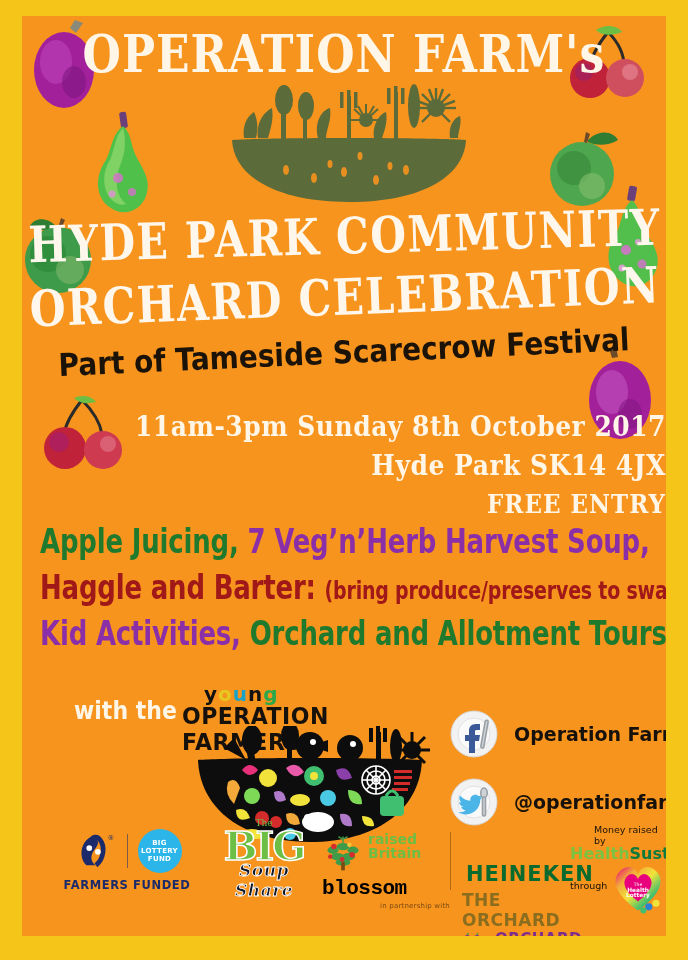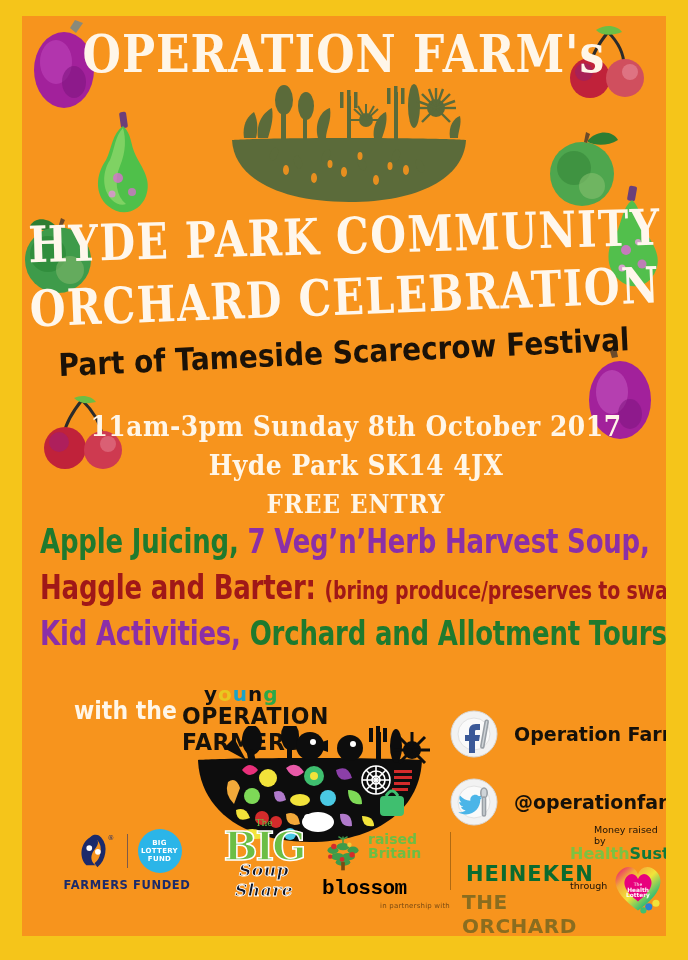--- a/index.html
+++ b/index.html
@@ -37,21 +37,21 @@
   .t1{display:block;transform:rotate(-1.6deg) scaleY(1.22);}
   .t2{display:block;margin-top:20px;transform:rotate(-2.2deg) scaleY(1.22);}
   .t3{
     display:block;margin-top:22px;color:#1b1208;
     font-family:"DejaVu Sans",sans-serif;font-weight:bold;
     font-size:28px;letter-spacing:0px;
     transform:rotate(-2.6deg) scaleY(1.12);
   }
 
   
-  .details{position:absolute;left:0;right:0;top:398px;text-align:center;color:#FFF6E8;margin-left:24px;}
+  .details{position:absolute;left:0;right:0;top:398px;text-align:right;color:#FFF6E8;margin-left:24px;}
   .d-line{
     font-family:"DejaVu Serif",serif;font-weight:bold;font-size:25px;
     letter-spacing:0.5px;line-height:1.0;transform:scaleY(1.14);
     margin-bottom:14px;
   }
   .d-free{font-size:23px;letter-spacing:1px;}
 
   
   .acts{position:absolute;left:18px;right:18px;top:512px;text-align:center;}
   .a-line{
@@ -125,21 +125,21 @@
 
   .hbb .l1,.hbb .l2{font-family:"DejaVu Sans",sans-serif;font-weight:bold;
     font-size:14px;color:#6CBE45;line-height:1.0;}
   .hbb .l3{font-family:Liberation Mono, monospace;font-weight:bold;
     font-size:21px;color:#000000;line-height:1.0;letter-spacing:-0.5px;}
   .hbb .l4{font-family:"DejaVu Sans",sans-serif;font-size:7px;color:#7a4a12;
     margin-top:3px;letter-spacing:0.2px;}
 
   .heine{font-family:"DejaVu Sans",sans-serif;font-weight:bold;font-size:21px;
     color:#0B6B2F;letter-spacing:1px;}
-  .orchp .o1{font-family:"DejaVu Sans",sans-serif;font-weight:bold;font-size:20px;
+  .orchp .o1{font-family:"DejaVu Sans",sans-serif;font-weight:bold;font-size:17px;
     color:#8A6D1F;letter-spacing:0.5px;}
   .orchp .o2{font-family:"DejaVu Sans",sans-serif;font-weight:bold;font-size:15px;
     color:#7B2D8E;letter-spacing:0.5px;}
 
   .hs .m1{font-family:"DejaVu Sans",sans-serif;font-size:9.5px;color:#1b1208;padding-left:24px;}
   .hs .m2{font-family:"DejaVu Sans",sans-serif;font-weight:bold;font-size:16px;line-height:1.0;}
   .hs .m2 .a{color:#7CC242;}
   .hs .m2 .b{color:#0E7A3C;}
   .hs .m3{font-family:"DejaVu Sans",sans-serif;font-size:9.5px;color:#1b1208;}
 </style>

